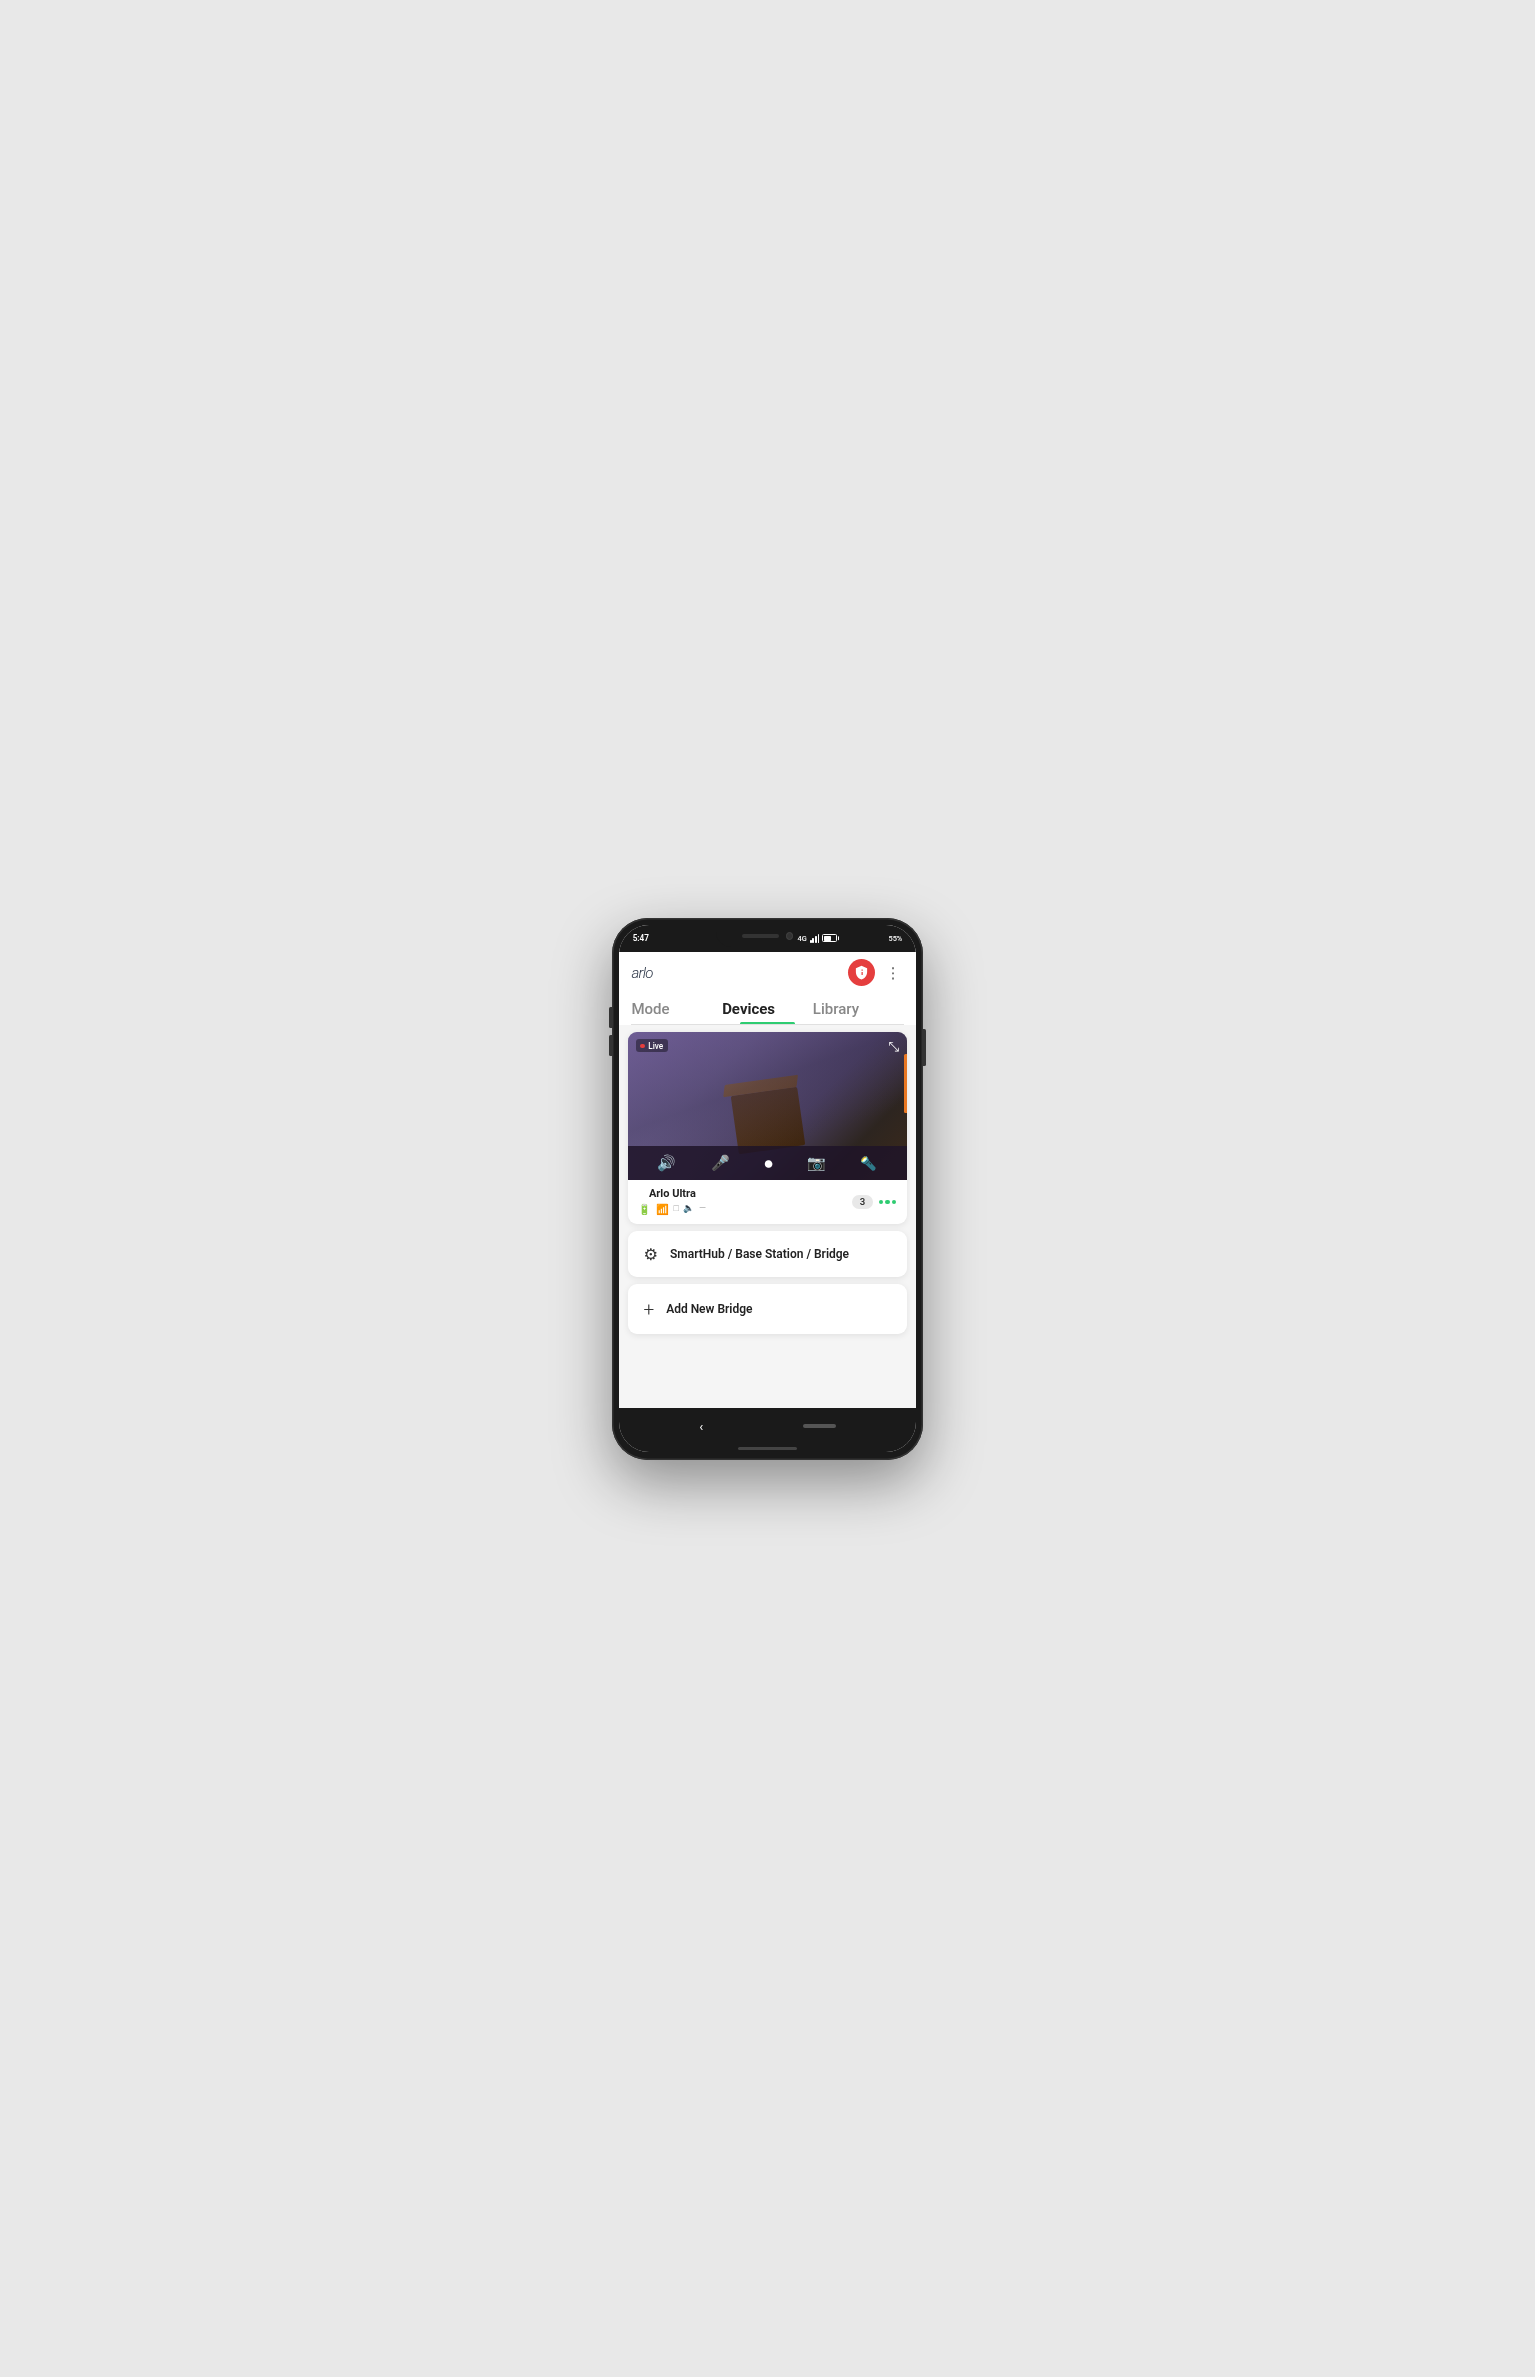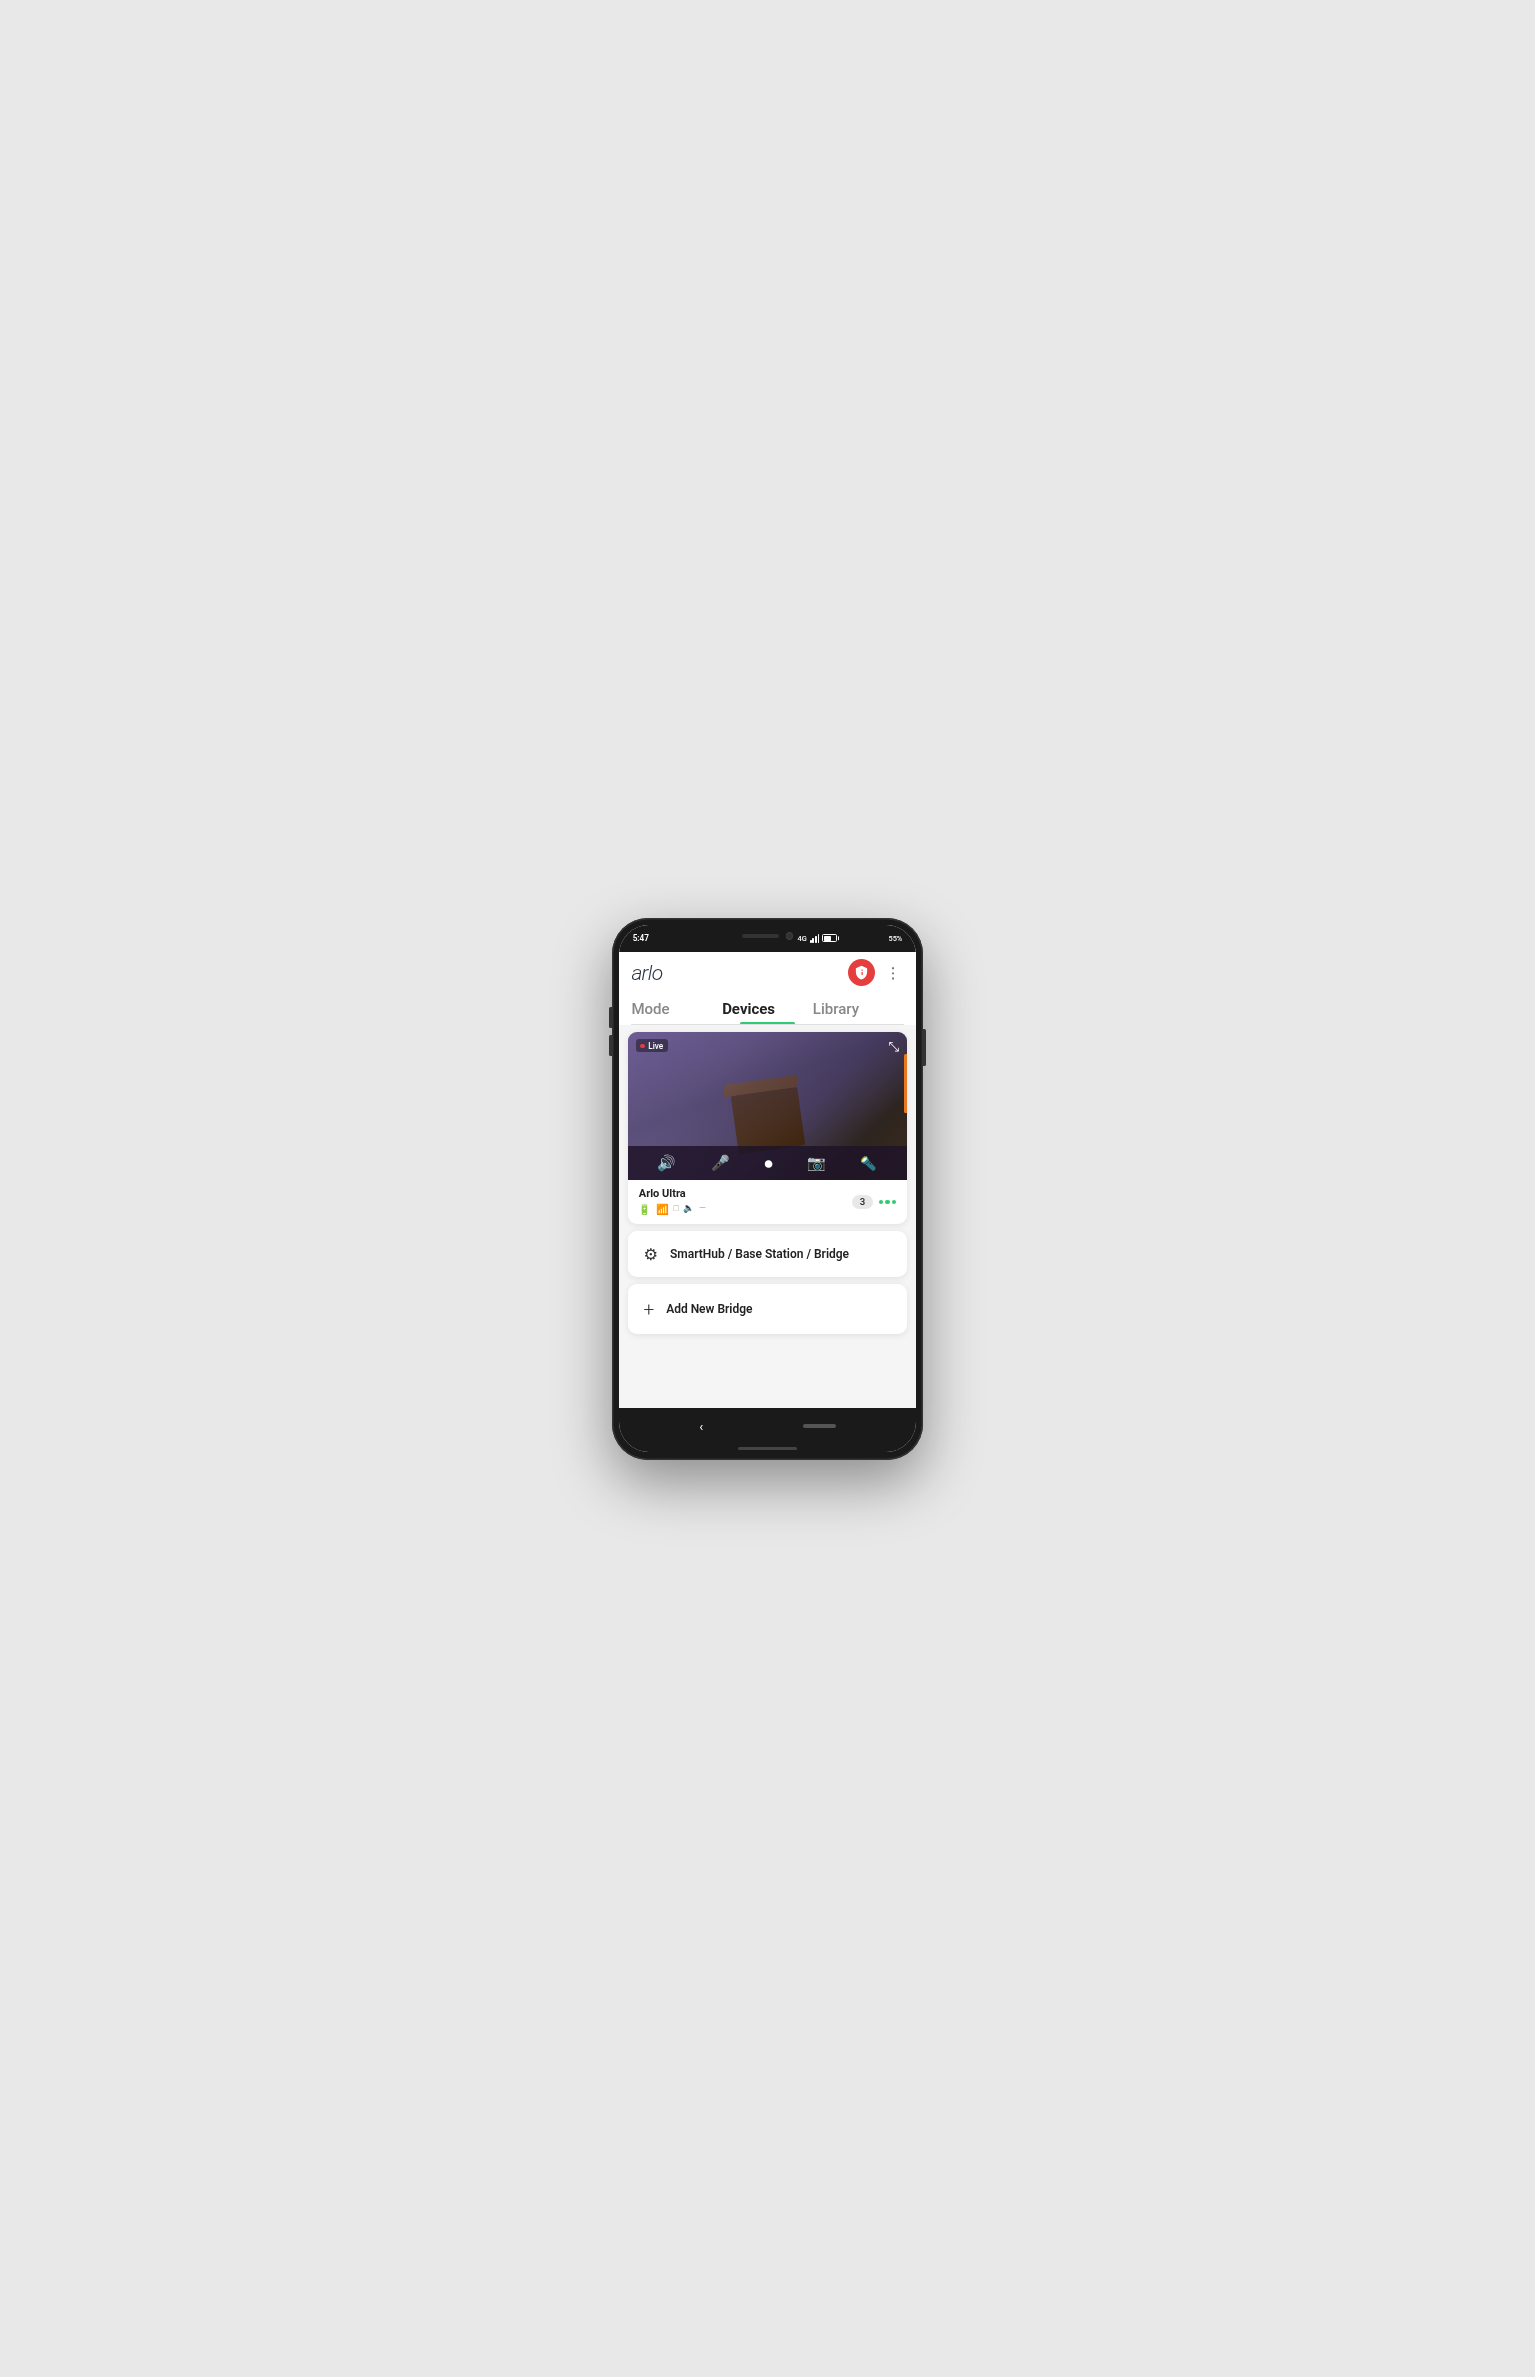--- a/index.html
+++ b/index.html
@@ -157,21 +157,21 @@
     }
 
     .header-top {
       display: flex;
       align-items: center;
       justify-content: space-between;
       padding-bottom: 6px;
     }
 
     .arlo-logo {
-      font-size: 21px;
+      font-size: 15px;
       font-weight: 300;
       color: #2d3748;
       letter-spacing: -0.7px;
       font-style: italic;
     }
 
     .header-icons {
       display: flex;
       align-items: center;
       gap: 7.4px;
@@ -245,20 +245,21 @@
 
     .main-scroll::-webkit-scrollbar { display: none; }
 
     
     .camera-card {
       background: white;
       border-radius: 9px;
       overflow: hidden;
       box-shadow: 0 1.5px 6px rgba(0,0,0,0.08);
       position: relative;
+      text-align: center;
     }
 
     .video-area {
       width: 100%;
       height: 148px;
       background: linear-gradient(135deg, #7c6fa0 0%, #6b5f8a 30%, #4a3f60 60%, #2d2520 80%, #3d2a1a 100%);
       position: relative;
       overflow: hidden;
     }
 

